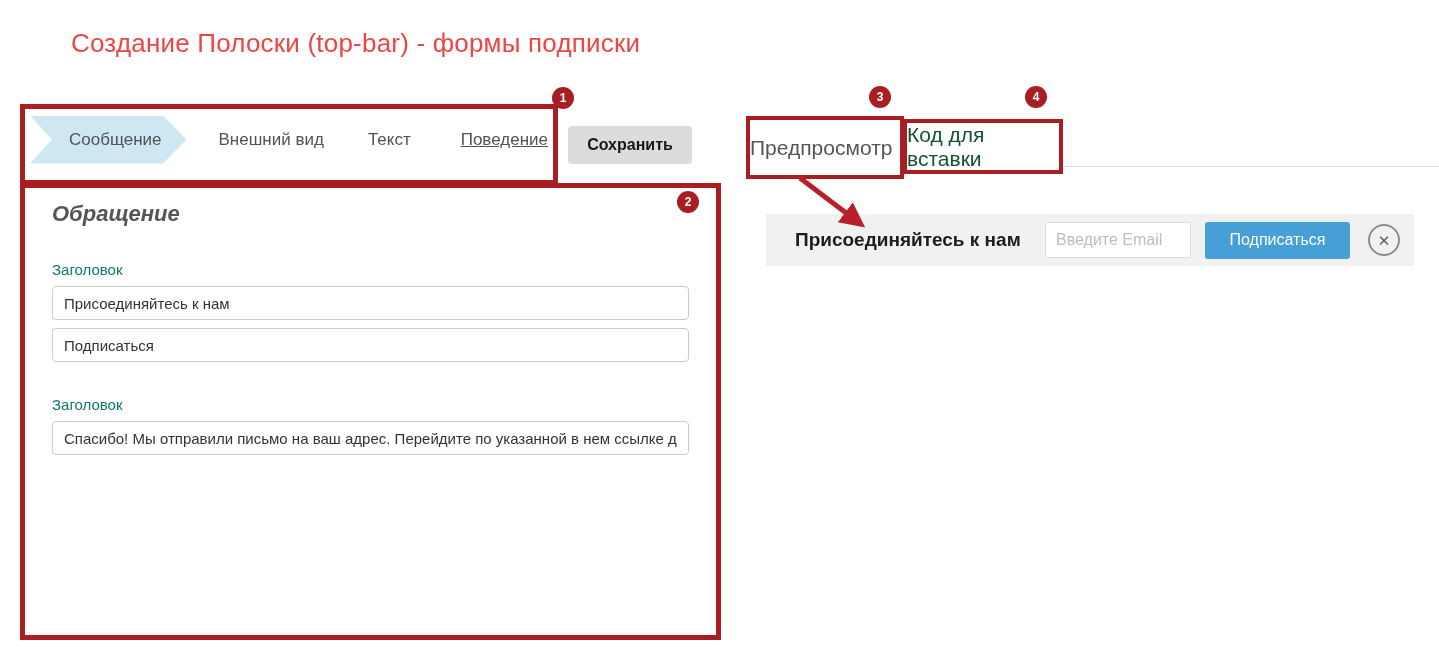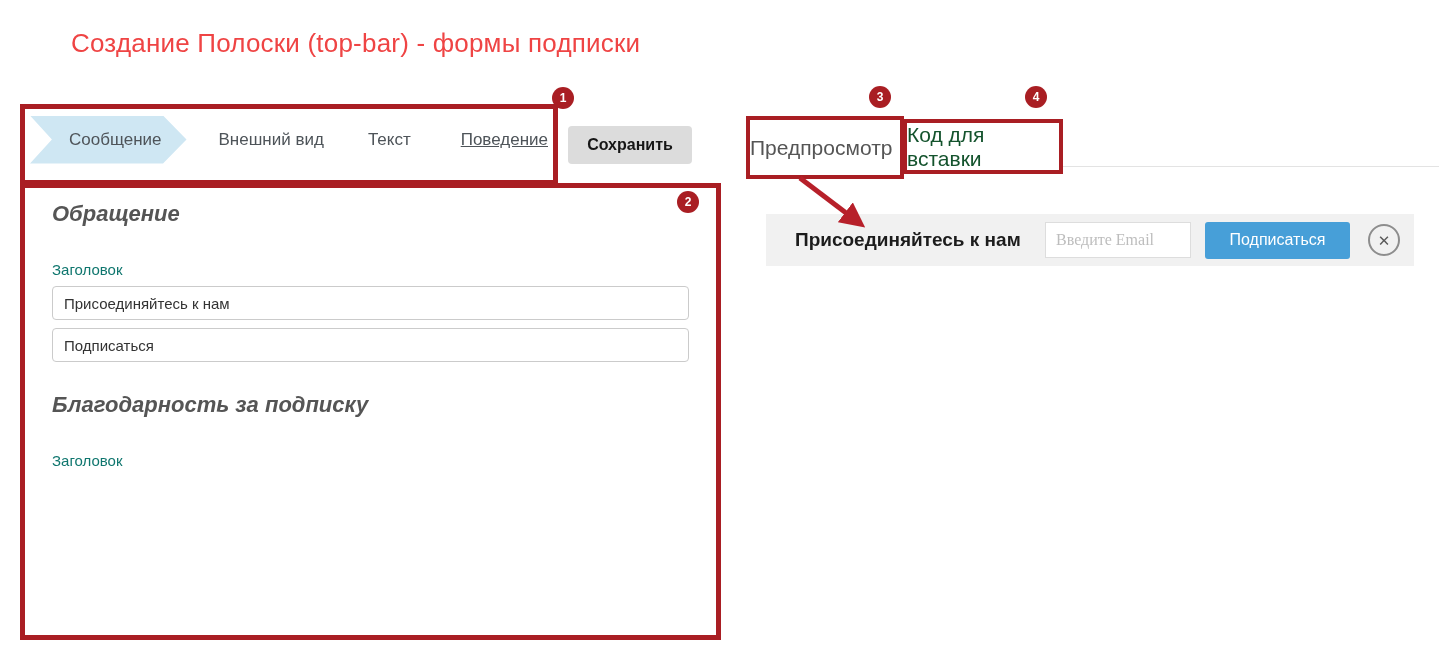--- a/index.html
+++ b/index.html
@@ -63,21 +63,21 @@
   
   .arrow-svg{position:absolute;left:788px;top:170px;z-index:5;pointer-events:none;}
   
   .preview-bar{
     position:absolute;left:766px;top:214px;width:648px;height:52px;background:#f1f1f1;
     display:flex;align-items:center;z-index:2;
   }
   .preview-heading{margin-left:29px;font-size:19px;font-weight:bold;color:#1c1c1c;white-space:nowrap;}
   .preview-email{
     margin-left:auto;width:146px;height:36px;box-sizing:border-box;background:#fff;
-    border:1px solid #ddd;padding:0 10px;font-family:Liberation Serif, serif;
+    border:1px solid #ddd;padding:0 10px;font-family:Liberation Sans, sans-serif;
     font-size:16px;color:#333;outline:none;
   }
   .preview-email::placeholder{color:#bdbdbd;}
   .subscribe-btn{
     margin-left:14px;width:145px;height:37px;background:#479fd8;border:none;border-radius:3px;
     color:#fff;font-family:"Liberation Sans",sans-serif;font-size:16px;cursor:pointer;
   }
   .close-circle{
     margin-left:18px;margin-right:14px;width:28px;height:28px;border-radius:50%;
     border:2px solid #8d8d8d;display:flex;align-items:center;justify-content:center;
@@ -101,24 +101,24 @@
 <button class="save-btn">Сохранить</button>
 
 <div class="form-area">
   <div class="section-title">Обращение</div>
 
   <div class="field-label">Заголовок</div>
   <input class="text-input" type="text" value="Присоединяйтесь к нам" style="">
 
   <input class="text-input" type="text" value="Подписаться" style="">
 
-  <div class="section-title second">Благодарность за подписку</div>
 
   <div class="field-label">Заголовок</div>
 
+  <input class="text-input" type="text" value="Спасибо! Мы отправили письмо на ваш адрес. Перейдите по указанной в нем ссылке д" style="">
 </div>
 
 <div class="right-tabline"></div>
 
 <div class="anno-box thin rtab rtab-preview">
   <span>Предпросмотр</span>
 </div>
 <div class="anno-box thin rtab rtab-embed">
   <span>Код для вставки</span>
 </div>

